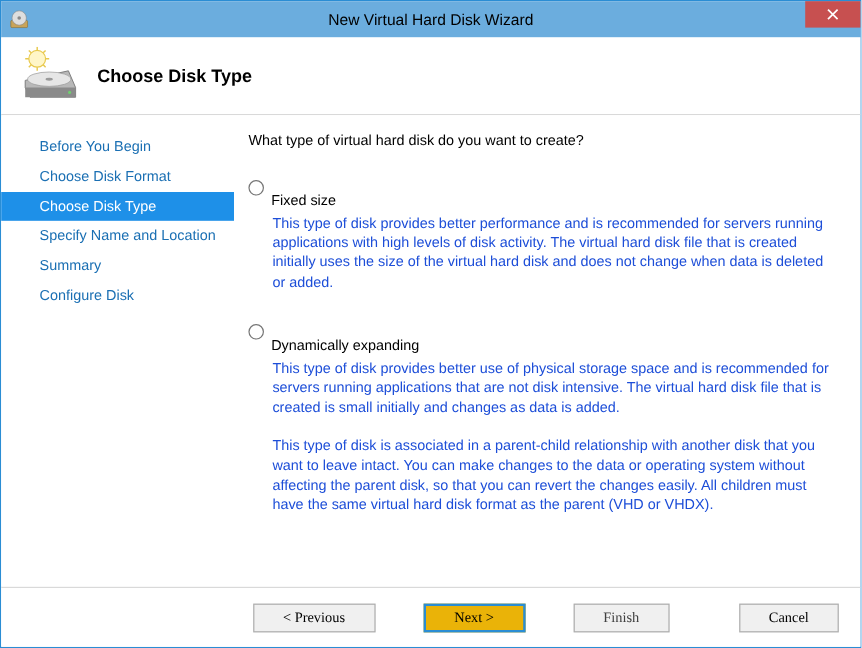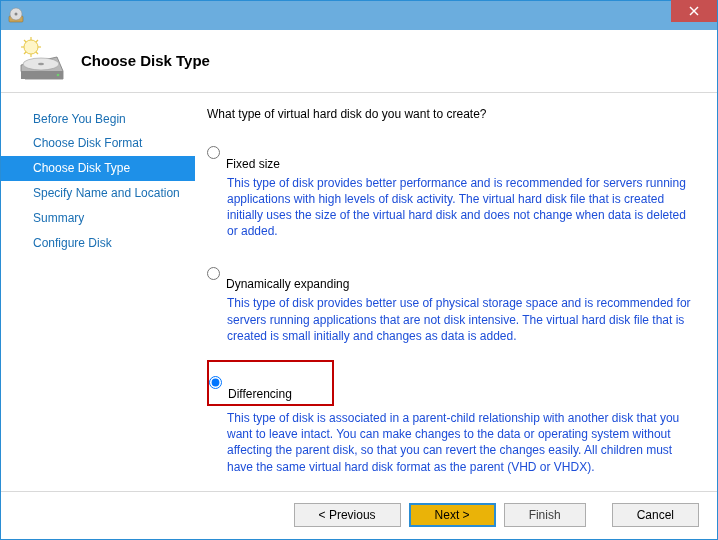--- a/index.html
+++ b/index.html
@@ -128,25 +128,26 @@
     align-items: center;
     justify-content: flex-end;
     padding: 0 18px;
     gap: 8px;
     background: #fff;
   }
   .footer button {
     min-width: 80px;
     height: 24px;
     font-size: 12px;
-    font-family: Liberation Sans, sans-serif;
+    font-family: Liberation Serif, serif;
     border: 1px solid #adadad;
     background: #f0f0f0;
     cursor: pointer;
     padding: 0 24px;
+    margin-left: 32px;
   }
   .footer button.default {
     border: 2px solid #2a8dd4;
     background: #eab308;
   }
   .footer button:disabled {
     color: #404040;
     cursor: default;
   }
   .footer .gap { width: 10px; }
@@ -157,20 +158,21 @@
 <div class="window">
 
   <div class="titlebar">
     <span class="app-icon">
       <svg viewBox="0 0 16 16" width="16" height="16">
         <rect x="1" y="9" width="14" height="6" rx="1" fill="#c9a45a" stroke="#8a6b2e" stroke-width="0.5"></rect>
         <circle cx="8" cy="7" r="6" fill="#dedede" stroke="#888" stroke-width="0.5"></circle>
         <circle cx="8" cy="7" r="1.5" fill="#888"></circle>
       </svg>
     </span>
+    <div class="title">New Virtual Hard Disk Wizard</div>
     <div class="close">
       <svg viewBox="0 0 10 10" width="10" height="10">
         <line x1="1" y1="1" x2="9" y2="9" stroke="#fff" stroke-width="1.4"></line>
         <line x1="9" y1="1" x2="1" y2="9" stroke="#fff" stroke-width="1.4"></line>
       </svg>
     </div>
   </div>
 
   <div class="header">
     <span class="disk-icon">
@@ -217,24 +219,21 @@
             </div>
             <div class="option-desc">This type of disk provides better performance and is recommended for servers running applications with high levels of disk activity. The virtual hard disk file that is created initially uses the size of the virtual hard disk and does not change when data is deleted or added.</div>
           </div>
           <div class="option">
             <div class="option-head">
               <input type="radio" name="disktype" style="">
               <label>Dynamically expanding</label>
             </div>
             <div class="option-desc">This type of disk provides better use of physical storage space and is recommended for servers running applications that are not disk intensive. The virtual hard disk file that is created is small initially and changes as data is added.</div>
           </div>
-          <div class="option"><div class="option-head highlighted">
-              <input type="radio" name="disktype" checked="" style="">
-              <label>Differencing</label>
-            </div><div class="option-desc">This type of disk is associated in a parent-child relationship with another disk that you want to leave intact. You can make changes to the data or operating system without affecting the parent disk, so that you can revert the changes easily. All children must have the same virtual hard disk format as the parent (VHD or VHDX).</div></div>
+          <div class="option"><div class="option-desc">This type of disk is associated in a parent-child relationship with another disk that you want to leave intact. You can make changes to the data or operating system without affecting the parent disk, so that you can revert the changes easily. All children must have the same virtual hard disk format as the parent (VHD or VHDX).</div></div>
         </div>
     </div>
   </div>
 
   <div class="footer">
     <button>&lt; Previous</button>
     <button class="default">Next &gt;</button>
     <button disabled="">Finish</button>
     <span class="gap"></span>
     <button>Cancel</button>

